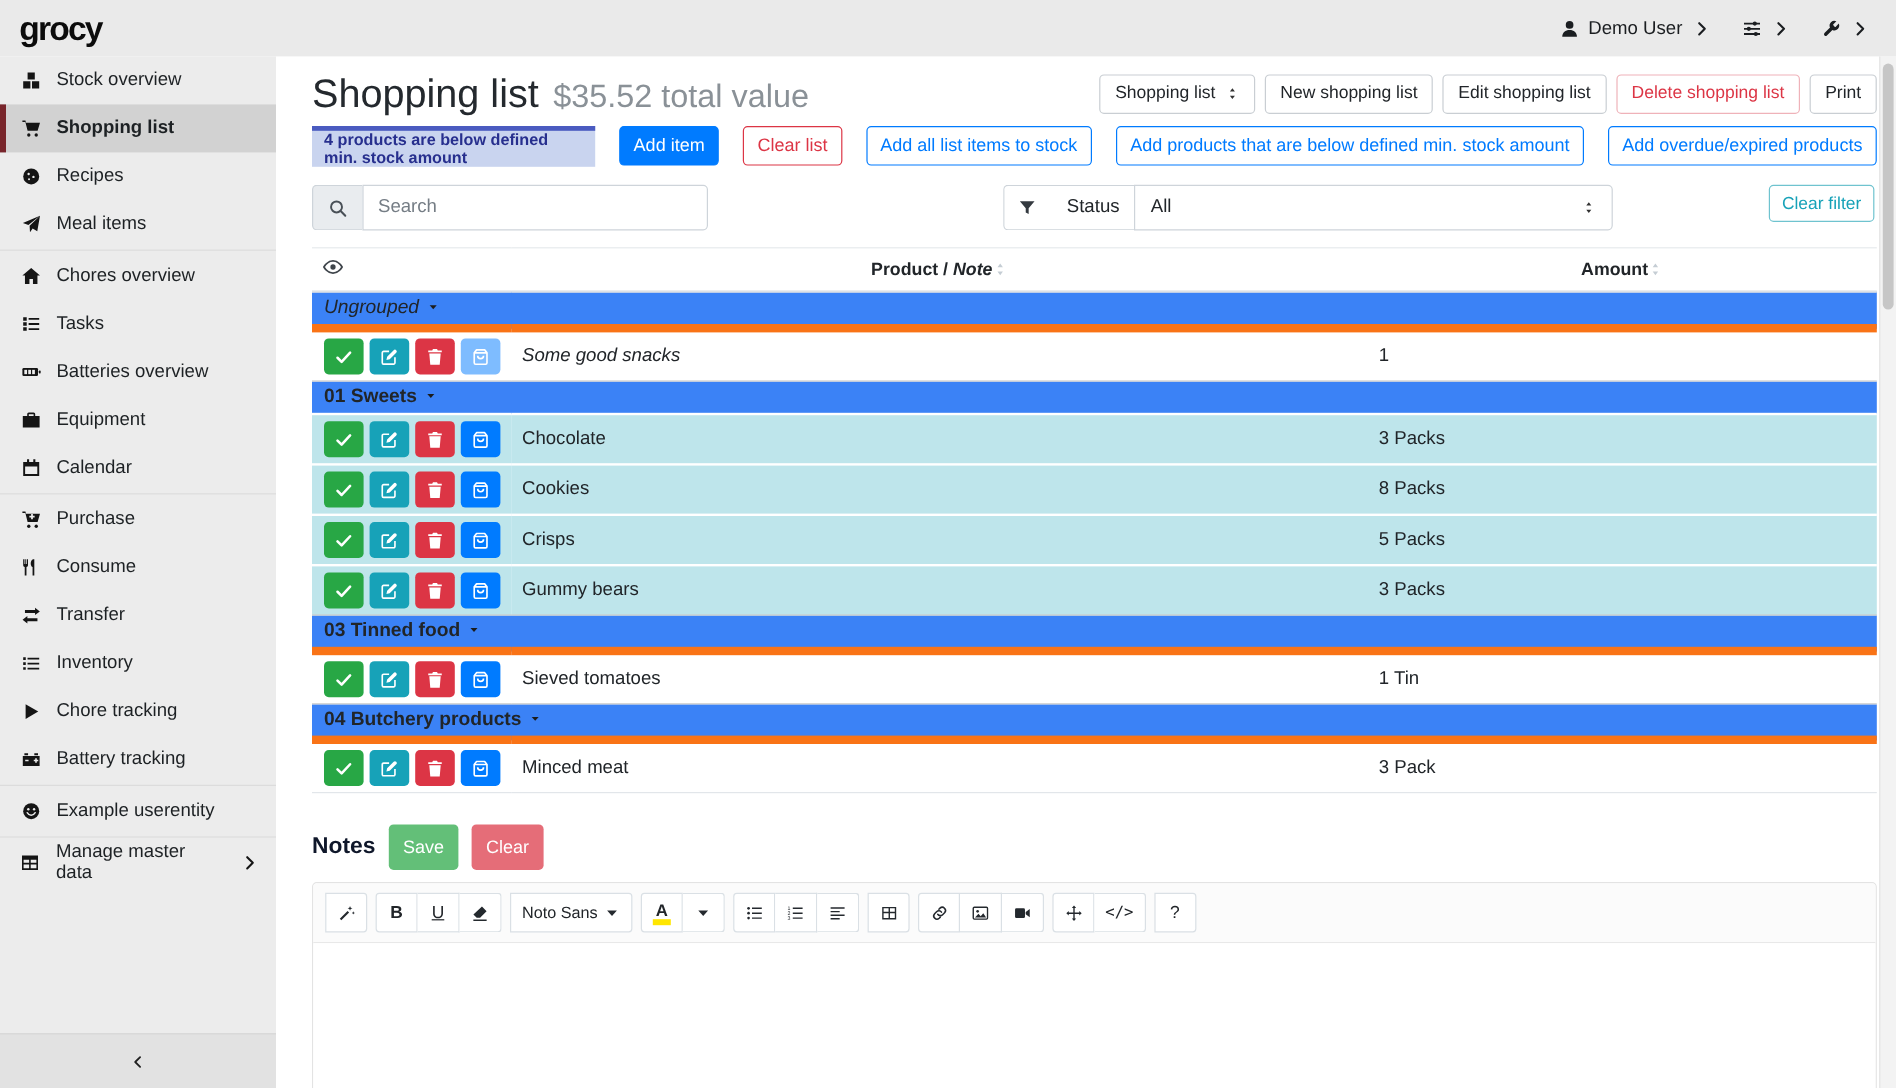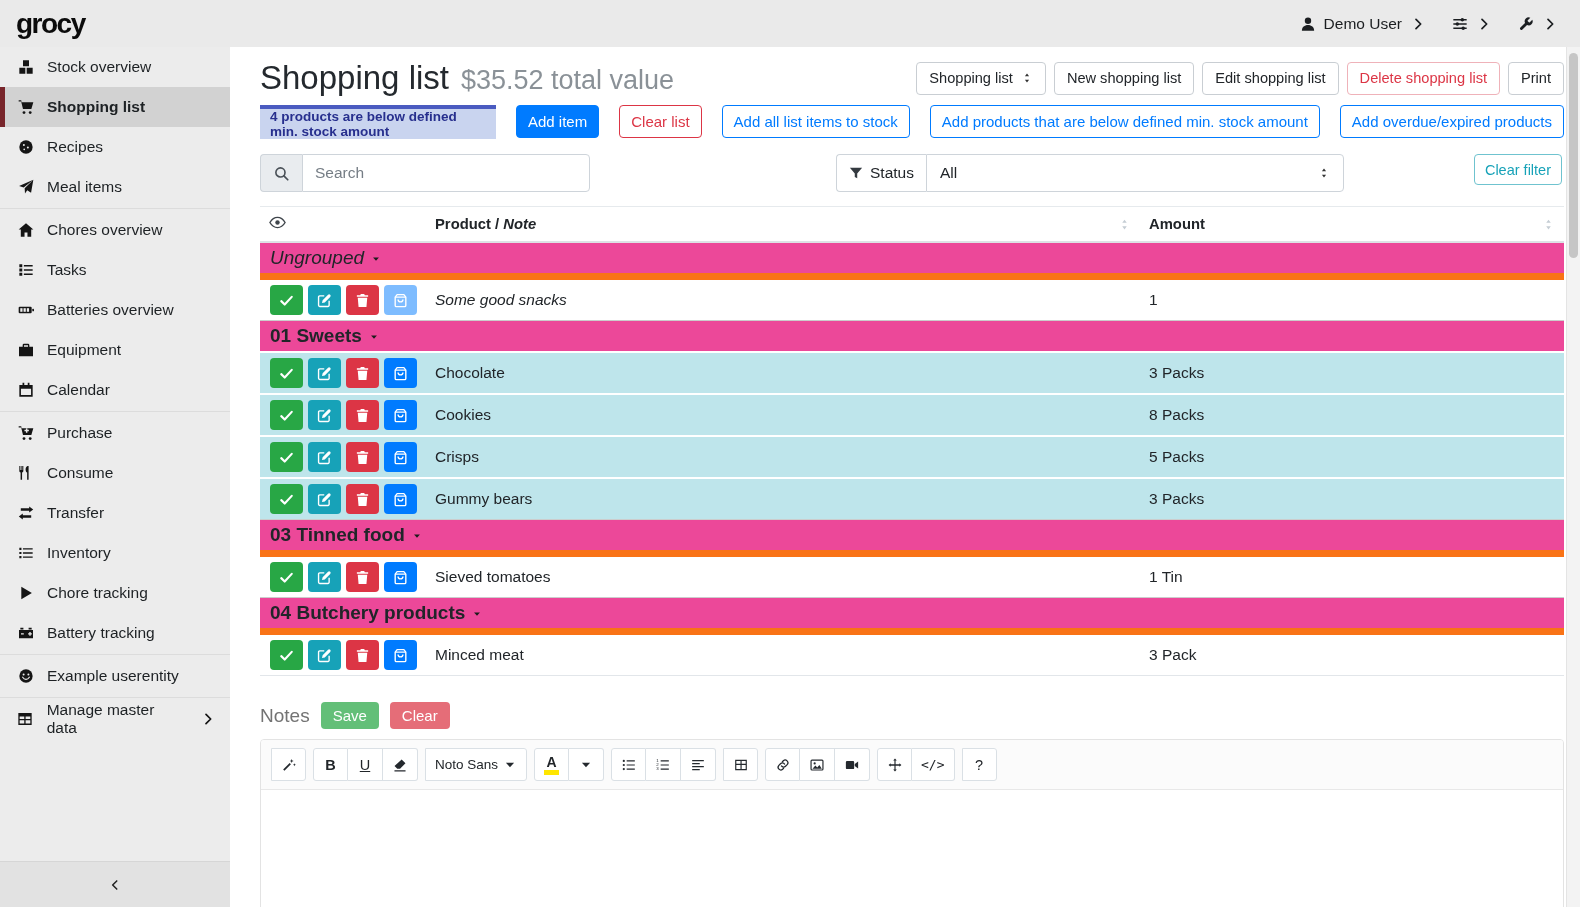--- a/index.html
+++ b/index.html
@@ -55,54 +55,54 @@
 
   .filter-row{display:flex;align-items:flex-start}
   .search-group{display:flex;width:330px;height:38px}
   .search-addon{width:42px;background:#e9ecef;border:1px solid #ced4da;border-right:0;
                 border-radius:4px 0 0 4px;display:flex;align-items:center;justify-content:center;
                 color:#495057;font-size:15px;cursor:pointer}
   .search-input{flex:1;border:1px solid #ced4da;border-radius:0 4px 4px 0;padding:0 12px;
                 font-size:15.5px;font-family:inherit;color:#495057;outline:none;min-width:0}
   .search-input::placeholder{color:#757d85}
   .status-group{display:flex;height:38px;margin-left:246px;width:508px}
-  .status-addon{display:flex;align-items:center;gap:7px;padding:0 12px;border:1px solid #ced4da;border-right:0;
+  .status-addon{display:flex;align-items:center;gap:26px;padding:0 12px;border:1px solid #ced4da;border-right:0;
                 border-radius:4px 0 0 4px;background:#fff;font-size:15.5px;color:#212529}
   .status-addon .icon{font-size:14px;color:#343a40}
   .status-select{flex:1;display:flex;align-items:center;justify-content:space-between;border:1px solid #ced4da;
                  border-radius:0 4px 4px 0;padding:0 13px;font-size:15.5px;background:#fff;cursor:pointer}
   .clear-filter{margin-left:auto;margin-right:2px;height:31px;display:inline-flex;align-items:center;
                 padding:0 10px;border:1px solid #6fc3cf;border-radius:4px;color:#17a2b8;background:#fff;font-size:14.5px}
 
   
   .table{width:100%;border-collapse:collapse;margin-top:14px;font-size:15.5px;border-bottom:1px solid #e2e6ea}
   .c1{width:146px}.c2{width:714px}
   .table thead th{border-top:1px solid #e6eaed;border-bottom:2px solid #dee2e6;padding:7px 9px;
                   text-align:left;font-size:14.8px;vertical-align:middle;cursor:pointer}
-  .th-flex{display:flex;align-items:center;justify-content:space-between}
+  .th-flex{display:flex;align-items:center;justify-content:center}
   .note-hdr{font-style:italic}
   .sort-ic{color:#c5cdd4;font-size:13px}
   .eye-hdr .icon{font-size:17px;color:#3f454b}
-  .group-row td{background:#ec4899;padding:4px 10px;font-weight:700;font-size:19px;
+  .group-row td{background:#3b82f6;padding:4px 10px;font-weight:700;font-size:16px;
                 border-top:1px solid #cccccc;cursor:pointer}
   .group-label.italic{font-style:italic;font-weight:400}
   .caret{font-size:10px;margin-left:7px;color:#1c1c1c}
   .item-row td{border-top:7px solid #f97316;padding:5px 9px;height:41px;vertical-align:middle}
   .item-row.highlight td{background:#bee5eb;border-top:2px solid #fff}
   .actions-wrap{display:flex;gap:5px;padding-left:1px}
   .row-btn{width:33px;height:30px;border:none;border-radius:4px;display:flex;align-items:center;
            justify-content:center;color:#fff;font-size:15px;padding:0}
   .btn-done{background:#28a745}.btn-edit{background:#17a2b8}.btn-del{background:#dc3545}.btn-bag{background:#007bff}
   .btn-bag.disabled{opacity:.5}
   .cell-product.italic{font-style:italic}
 
   
   .notes-row{display:flex;align-items:center;gap:11px;margin-top:26px}
-  .notes-title{font-size:19px;font-weight:400;color:#737373}
-  .btn-save,.btn-clear{border:none;color:#fff;border-radius:4px;height:27px;padding:0 12px;font-size:15px;opacity:.72}
+  .notes-title{font-size:19px;font-weight:700;color:#0f172a}
+  .btn-save,.btn-clear{border:none;color:#fff;border-radius:4px;height:38px;padding:0 12px;font-size:15px;opacity:.72}
   .btn-save{background:#28a745}.btn-clear{background:#dc3545}
   .editor{margin-top:10px;border:1px solid #e3e3e3;border-radius:4px;overflow:hidden}
   .ed-toolbar{display:flex;align-items:center;padding:8px 10px;background:#fbfbfb;border-bottom:1px solid #e8e8e8}
   .btn-group{display:inline-flex;margin-right:7px}
   .ed-btn{min-width:35px;height:33px;background:#fff;border:1px solid #dae0e5;display:inline-flex;
           align-items:center;justify-content:center;gap:5px;padding:0 9px;font-size:14.5px;color:#212529}
   .btn-group .ed-btn + .ed-btn{border-left:0}
   .btn-group .ed-btn:first-child{border-radius:3px 0 0 3px}
   .btn-group .ed-btn:last-child{border-radius:0 3px 3px 0}
   .ed-btn .icon{font-size:14px;color:#24292e}

